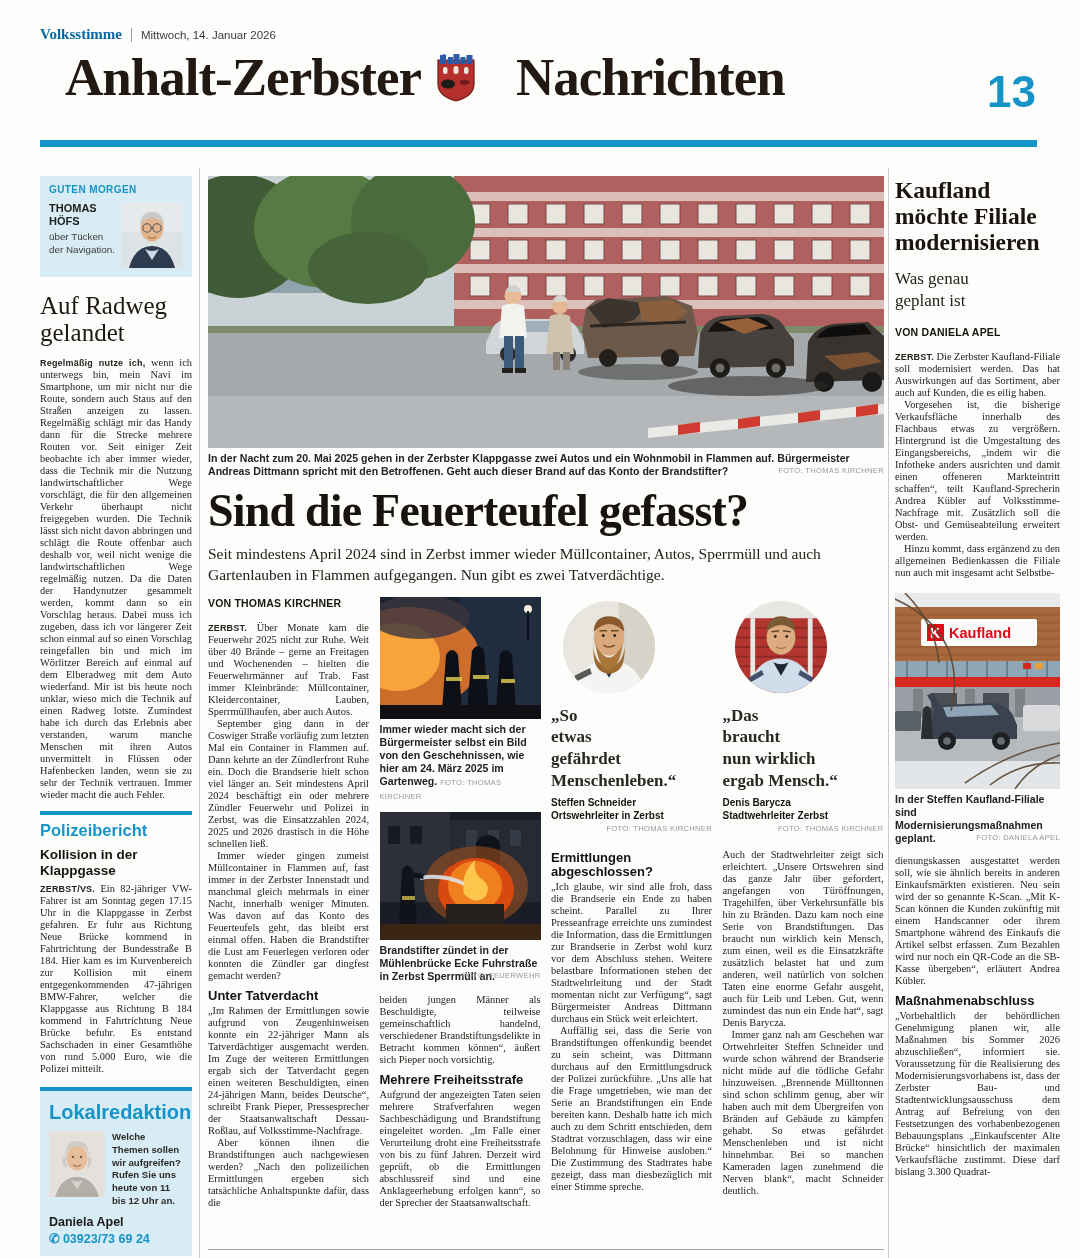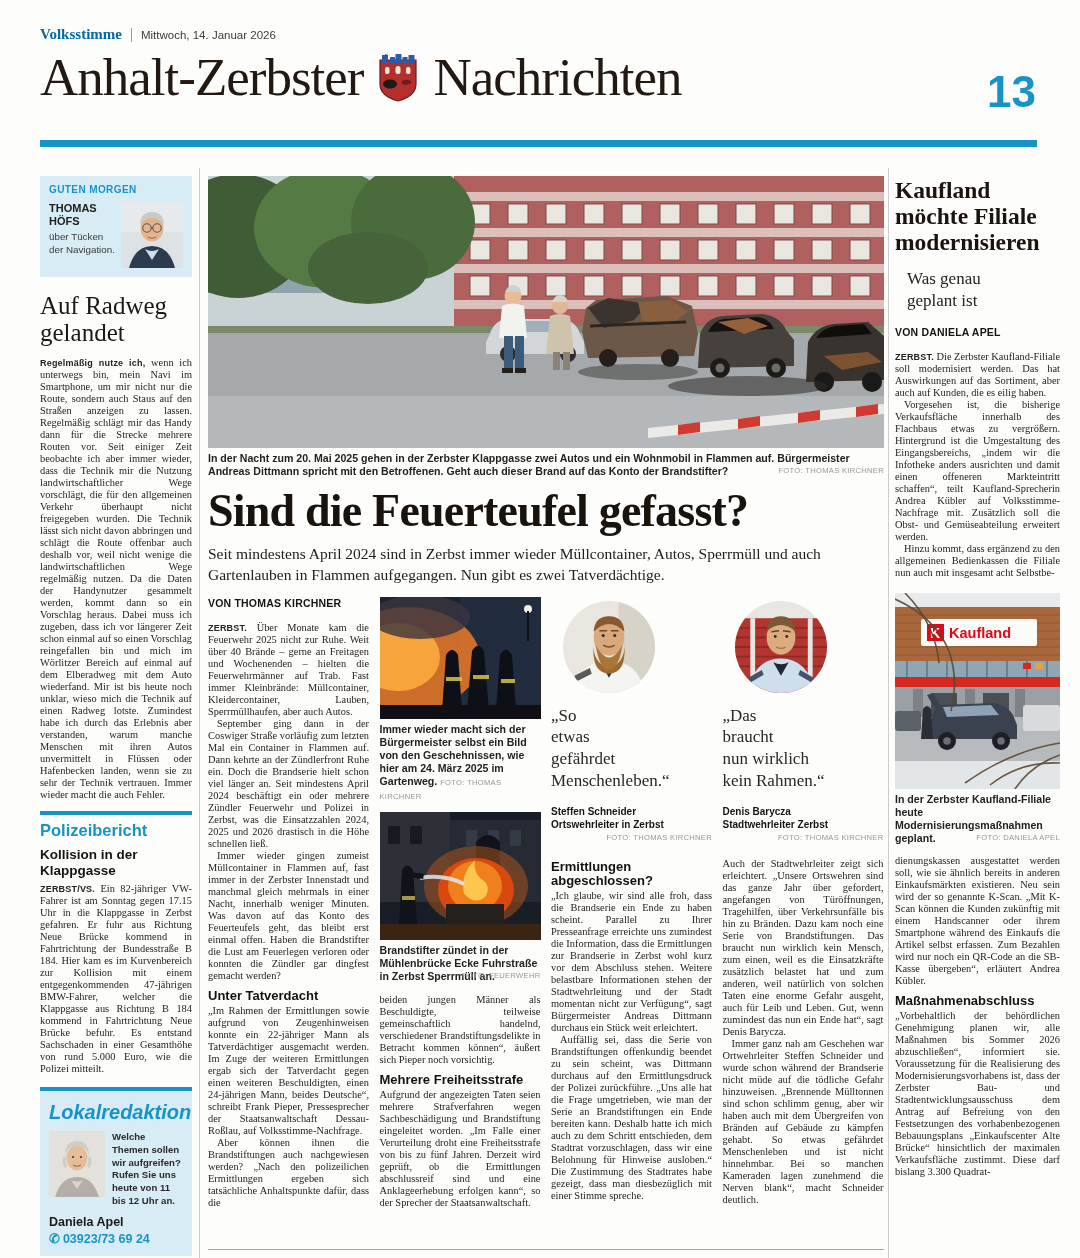--- a/index.html
+++ b/index.html
@@ -5,21 +5,21 @@
   html,body{margin:0;padding:0;background:#888;}
   .page{position:relative;width:1080px;height:1258px;margin:0 auto;background:#fdfdfc;
         overflow:hidden;font-family:"Liberation Serif",serif;color:#1e1c1a;}
   
   .masthead{position:absolute;left:40px;top:26px;width:998px;}
   .brandline{display:flex;align-items:baseline;gap:9px;}
   .brand{font-family:"Liberation Serif",serif;font-weight:bold;font-size:15px;color:#0369a1;}
   .brand-divider{width:1px;height:14px;background:#9a9a9a;align-self:center;}
   .edition-date{font-family:"Liberation Sans",sans-serif;font-size:11.5px;color:#3c3c3c;}
   .bigtitle{display:flex;align-items:center;gap:14px;margin-top:8px;}
-  .bigtitle .t{font-size:53px;font-weight:normal;letter-spacing:-1px;color:#221a12;line-height:1;}
+  .bigtitle .t{font-size:53px;font-weight:bold;letter-spacing:-1px;color:#221a12;line-height:1;margin-left:25px;}
   .pageno{position:absolute;right:2px;top:44px;font-family:"Liberation Sans",sans-serif;
           font-weight:bold;font-size:44px;color:#1694c8;line-height:1;}
   .bluebar{position:absolute;left:40px;top:140px;width:997px;height:7px;background:#1694c8;}
   
   .vrule{position:absolute;top:168px;width:1px;height:1090px;background:#cfcccc;}
   .botrule{position:absolute;left:208px;top:1249px;width:676px;height:1px;background:#a8a4a0;}
   
   p.body{font-size:10.4px;line-height:12px;text-align:justify;margin:0;color:#26221f;}
   p.ind{text-indent:9px;}
   .dateline{font-family:"Liberation Sans",sans-serif;font-weight:bold;font-size:9px;letter-spacing:.2px;}
@@ -44,21 +44,21 @@
             line-height:1.25;margin-top:4px;}
   .gm-photo{width:62px;height:66px;flex:none;}
   .radweg-title{font-size:25px;font-weight:normal;line-height:1.06;color:#1d1812;margin:16px 0 11px;}
   .cyanrule{height:4px;background:#1694c8;margin:10px 0 6px;}
   .police-section{font-family:"Liberation Sans",sans-serif;font-weight:bold;font-size:16.5px;
                   color:#1694c8;margin:0 0 7px;}
   .police-title{font-family:"Liberation Sans",sans-serif;font-weight:bold;font-size:13.5px;
                 line-height:1.16;color:#17140f;margin:0 0 5px;}
   .lokal-box{background:#d8ecf6;border-top:4px solid #1694c8;margin-top:12px;padding:8px 9px 10px;}
   .lokal-title{font-family:"Liberation Sans",sans-serif;font-weight:bold;font-size:20px;
-               color:#1694c8;margin:2px 0 7px;font-style:italic;}
+               color:#1694c8;margin:2px 0 7px;}
   .lokal-row{display:flex;gap:7px;}
   .lokal-photo{width:56px;height:66px;flex:none;}
   .lokal-note{font-family:"Liberation Sans",sans-serif;font-weight:bold;font-size:9.6px;
               color:#2c2a28;line-height:1.32;}
   .lokal-name{font-family:"Liberation Sans",sans-serif;font-weight:bold;font-size:12.5px;
               color:#1c1a18;margin-top:8px;}
   .lokal-phone{font-family:"Liberation Sans",sans-serif;font-weight:bold;font-size:12.5px;
                color:#1694c8;margin-top:2px;display:flex;align-items:center;gap:3px;}
   .phone-glyph{font-size:13px;}
   
@@ -66,27 +66,27 @@
   .main-photo{width:676px;height:272px;display:block;}
   .main-caption{width:676px;}
   .main-headline{font-size:46px;font-weight:bold;letter-spacing:-.8px;color:#19130d;
                  line-height:1.02;margin:10px 0 8px;}
   .standfirst{font-size:15.5px;line-height:1.38;color:#24201c;margin:0 0 11px;}
   .byline{font-family:"Liberation Sans",sans-serif;font-weight:bold;font-size:10.5px;
           color:#17150f;margin:0 0 13px;letter-spacing:.2px;}
   .cols{display:grid;grid-template-columns:repeat(4,161px);column-gap:10.5px;margin-top:2px;}
   .colphoto{width:161px;display:block;}
   .portrait{width:92px;height:92px;border-radius:50%;overflow:hidden;display:block;margin:4px 0 0 12px;}
-  .quote{font-size:17px;line-height:1.28;color:#2a2622;margin:12px 0 13px;white-space:pre-line;}
+  .quote{font-size:17px;line-height:1.28;color:#2a2622;margin:12px 0 4px;white-space:pre-line;font-weight:bold;}
   .qname{font-family:"Liberation Sans",sans-serif;font-weight:bold;font-size:10px;
          line-height:1.35;color:#17150f;}
   
   .rightcol{position:absolute;left:895px;top:176px;width:165px;}
   .kauf-title{font-size:23.5px;font-weight:bold;line-height:1.1;color:#1b140e;margin:2px 0 12px;}
-  .kauf-standfirst{font-size:17px;line-height:1.3;color:#26211c;margin:0 12px 14px;}
+  .kauf-standfirst{font-size:17px;line-height:1.3;color:#26211c;margin:0 0 14px;}
   .kauf-photo{width:165px;height:196px;display:block;margin-top:14px;}
 </style>
 </head>
 <body>
 
 <div class="page">
 
   <div class="masthead">
     <div class="brandline">
       <span class="brand">Volksstimme</span>
@@ -405,21 +405,21 @@
           <ellipse cx="48" cy="38" rx="15" ry="18" fill="#dcab80"></ellipse>
           <path d="M33 32 Q34 16 48 16 Q62 16 63 32 Q56 25 48 25 Q40 25 33 32 Z" fill="#7a5a35"></path>
           <circle cx="42" cy="37" r="1.5" fill="#33281c"></circle>
             <circle cx="54" cy="37" r="1.5" fill="#33281c"></circle>
           <path d="M43 48 q5 3 10 0" stroke="#a0714c" stroke-width="1.3" fill="none"></path>
           <path d="M38 32 l8 -1 M50 31 l8 1" stroke="#5f4526" stroke-width="1.5"></path>
         </svg>
         <div class="quote">„Das
 braucht
 nun wirklich
-kein Rahmen.“</div>
+ergab Mensch.“</div>
         <div class="qname">Denis Barycza</div>
         <div class="qname">Stadtwehrleiter Zerbst</div>
         <span class="credit line">FOTO: THOMAS KIRCHNER</span>
         <p class="body" style="margin-top:16px;">Auch der Stadtwehrleiter zeigt sich erleichtert. „Unsere Ortswehren sind das ganze Jahr über gefordert, angefangen von Türöffnungen, Tragehilfen, über Verkehrsunfälle bis hin zu Bränden. Dazu kam noch eine Serie von Brandstiftungen. Das braucht nun wirklich kein Mensch, zum einen, weil es die Einsatzkräfte zusätzlich belastet hat und zum anderen, weil natürlich von solchen Taten eine enorme Gefahr ausgeht, auch für Leib und Leben. Gut, wenn zumindest das nun ein Ende hat“, sagt Denis Barycza.</p>
         <p class="body ind">Immer ganz nah am Geschehen war Ortwehrleiter Steffen Schneider und wurde schon während der Brandserie nicht müde auf die tödliche Gefahr hinzuweisen. „Brennende Mülltonnen sind schon schlimm genug, aber wir haben auch mit dem Übergreifen von Bränden auf Gebäude zu kämpfen gehabt. So etwas gefährdet Menschenleben und ist nicht hinnehmbar. Bei so manchen Kameraden lagen zunehmend die Nerven blank“, macht Schneider deutlich.</p>
       </div>
     </div>
   </div>
 
   <div class="rightcol">
@@ -484,20 +484,20 @@
       </g>
       <g stroke="#5a4632" stroke-width="1.6" fill="none" opacity=".9">
         <path d="M0 6 q40 18 54 52 q10 30 2 60"></path>
         <path d="M10 0 q30 30 34 70"></path>
         <path d="M165 150 q-50 8 -95 40"></path>
         <path d="M165 170 q-40 -2 -70 22"></path>
         <path d="M120 196 q16 -24 45 -34"></path>
       </g>
     </svg>
 
-    <p class="caption"><span>In der Zerbster Kaufland-Filiale heute Modernisierungsmaßnahmen geplant.</span><span class="credit abs">FOTO: DANIELA APEL</span></p>
+    <p class="caption"><span>In der Steffen Kaufland-Filiale sind Modernisierungsmaßnahmen geplant.</span><span class="credit abs">FOTO: DANIELA APEL</span></p>
 
     <p class="body" style="margin-top:10px;">dienungskassen ausgestattet werden soll, wie sie ähnlich bereits in anderen Einkaufsmärkten existieren. Neu sein wird der so genannte K-Scan. „Mit K-Scan können die Kunden zukünftig mit einem Handscanner oder ihrem Smartphone während des Einkaufs die Artikel selbst erfassen. Zum Bezahlen wird nur noch ein QR-Code an die SB-Kasse übergeben“, erläutert Andrea Kübler.</p>
     <h4 class="colsub">Maßnahmenabschluss</h4>
     <p class="body">„Vorbehaltlich der behördlichen Genehmigung planen wir, alle Maßnahmen bis Sommer 2026 abzuschließen“, informiert sie. Voraussetzung für die Realisierung des Modernisierungsvorhabens ist, dass der Zerbster Bau- und Stadtentwicklungsausschuss dem Antrag auf Befreiung von den Festsetzungen des vorhabenbezogenen Bebauungsplans „Einkaufscenter Alte Brücke“ hinsichtlich der maximalen Verkaufsfläche zustimmt. Diese darf bislang 3.300 Quadrat-</p>
   </div>
 
 </div>
 
 </body></html>

